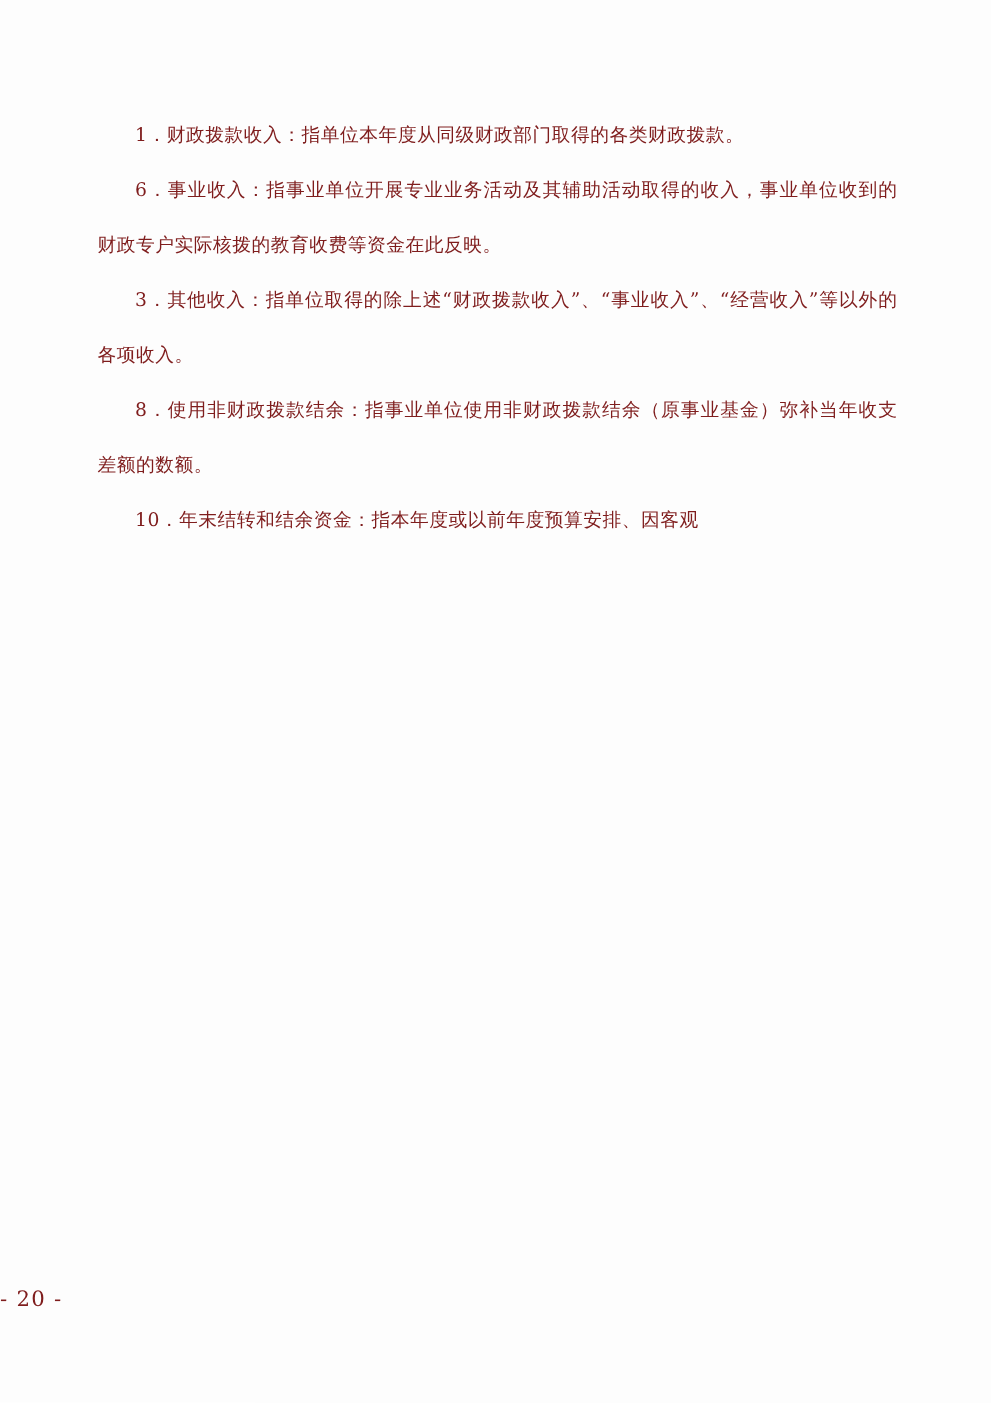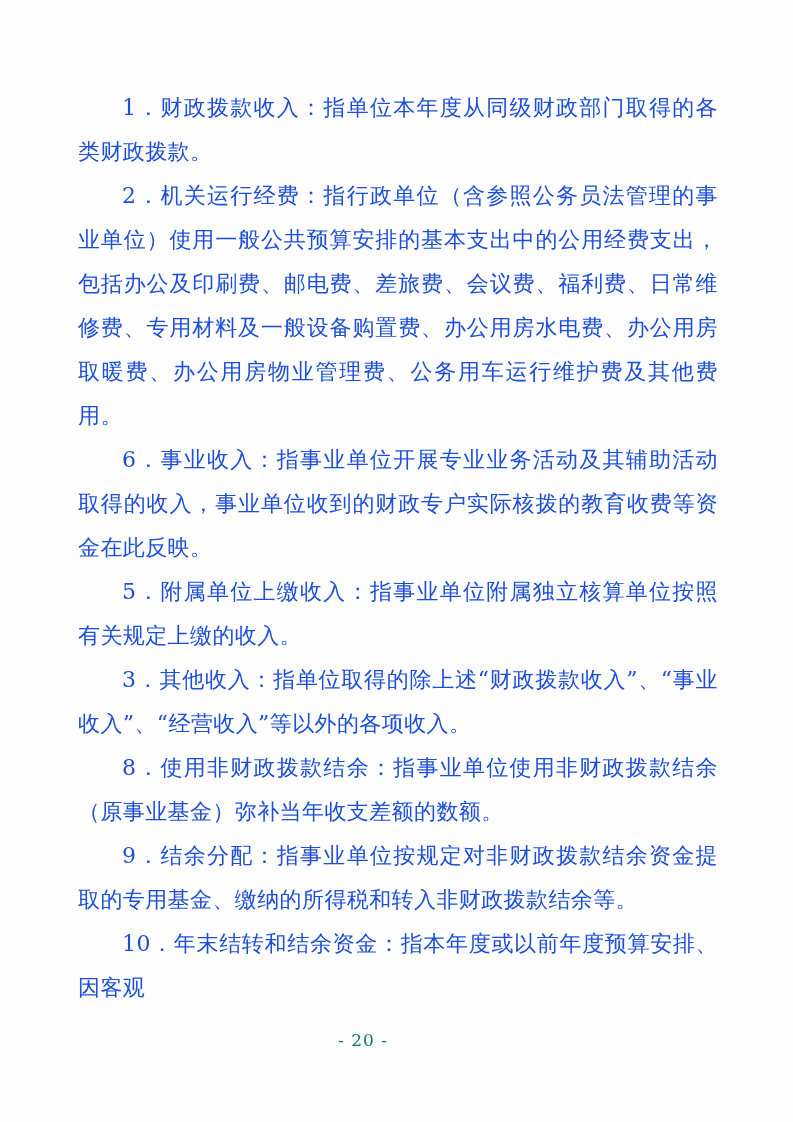--- a/index.html
+++ b/index.html
@@ -24,49 +24,45 @@
     background: #fdfdfd;
   }
   #content {
     position: absolute;
     left: 78px;
     top: 86px;
     width: 640px;
   }
   p.para {
     margin: 0 0 0 0;
-    font-size: 22px;
+    font-size: 15px;
     line-height: 44px;
     text-align: justify;
     text-justify: inter-ideograph;
     text-indent: 2em;
     letter-spacing: 0.4px;
     font-family: "DejaVu Serif", serif;
-    color: #1d4ed8;
+    color: #7f1d1d;
   }
   #footer {
     position: absolute;
     left: 0;
     top: 1030px;
     width: 726px;
-    text-align: center;
     font-size: 17px;
     font-family: "DejaVu Serif", serif;
-    color: #0f766e;
+    color: #7f1d1d;
     letter-spacing: 1px;
   }
 </style>
 </head>
 <body>
 
 <div id="page">
   <div id="content">
     <p class="para">1．财政拨款收入：指单位本年度从同级财政部门取得的各类财政拨款。</p>
-    <p class="para">2．机关运行经费：指行政单位（含参照公务员法管理的事业单位）使用一般公共预算安排的基本支出中的公用经费支出，包括办公及印刷费、邮电费、差旅费、会议费、福利费、日常维修费、专用材料及一般设备购置费、办公用房水电费、办公用房取暖费、办公用房物业管理费、公务用车运行维护费及其他费用。</p>
     <p class="para">6．事业收入：指事业单位开展专业业务活动及其辅助活动取得的收入，事业单位收到的财政专户实际核拨的教育收费等资金在此反映。</p>
-    <p class="para">5．附属单位上缴收入：指事业单位附属独立核算单位按照有关规定上缴的收入。</p>
     <p class="para">3．其他收入：指单位取得的除上述“财政拨款收入”、“事业收入”、“经营收入”等以外的各项收入。</p>
     <p class="para">8．使用非财政拨款结余：指事业单位使用非财政拨款结余（原事业基金）弥补当年收支差额的数额。</p>
-    <p class="para">9．结余分配：指事业单位按规定对非财政拨款结余资金提取的专用基金、缴纳的所得税和转入非财政拨款结余等。</p>
     <p class="para">10．年末结转和结余资金：指本年度或以前年度预算安排、因客观</p>
   </div>
   <div id="footer">- 20 -</div>
 </div>
 
 </body></html>

